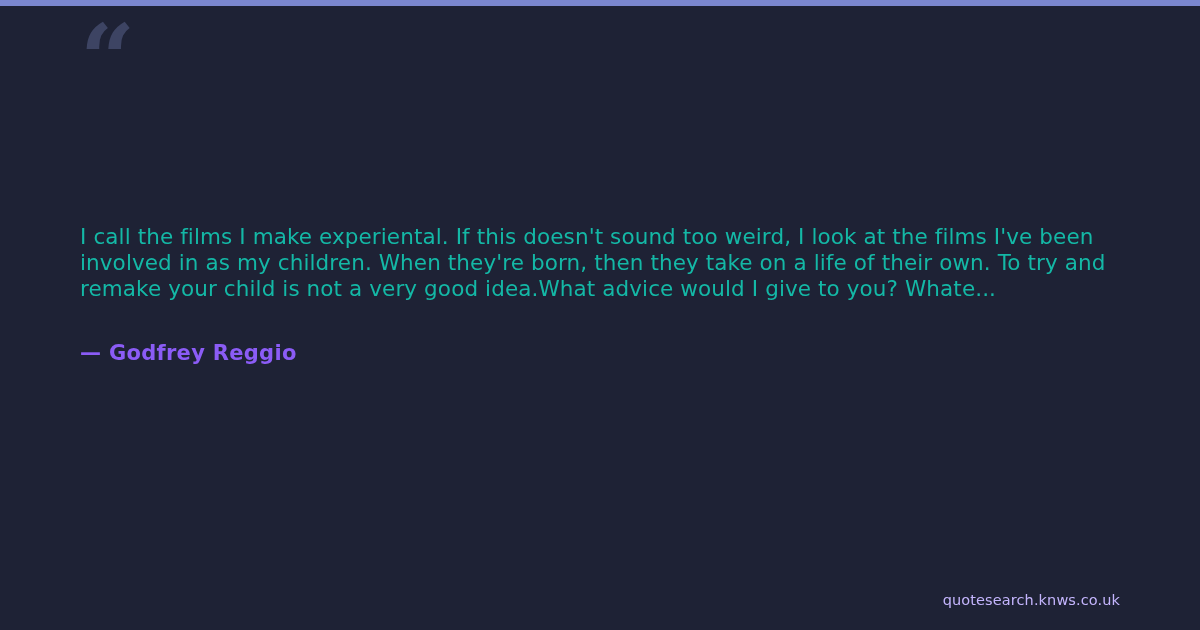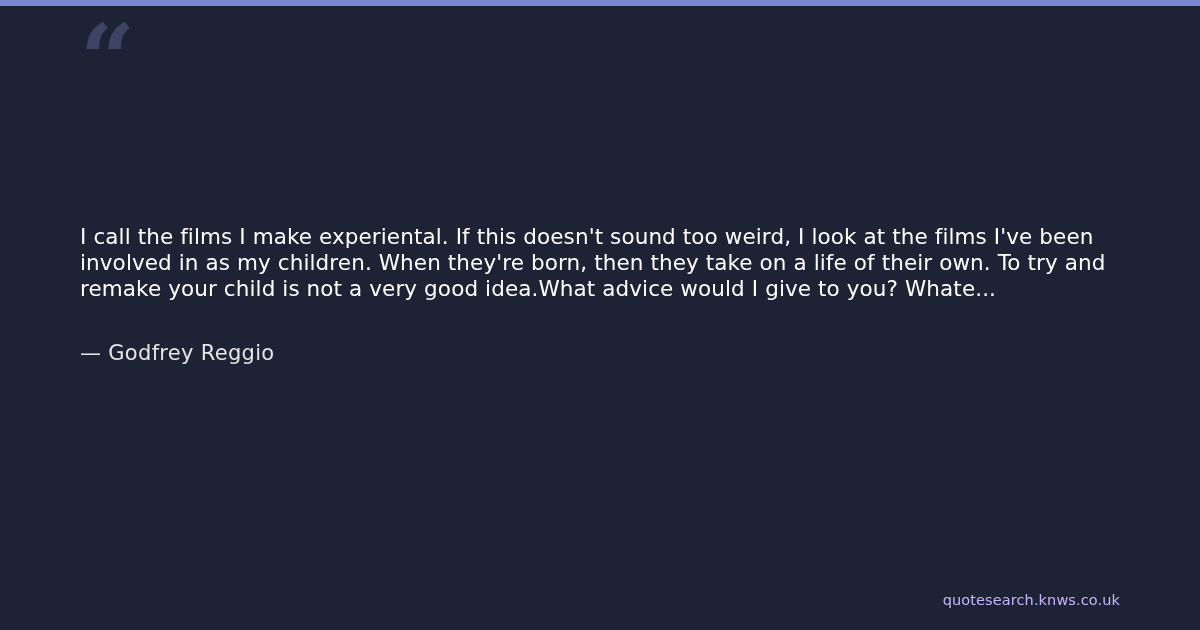--- a/index.html
+++ b/index.html
@@ -48,33 +48,33 @@
     position: absolute;
     left: 80px;
     top: 224px;
     width: 1040px;
   }
 
   .quote-text {
     font-family: "DejaVu Sans", "Liberation Sans", sans-serif;
     font-size: 21.5px;
     line-height: 26.2px;
-    color: #ffffff;
+    color: #14b8a6;
     font-weight: 400;
     letter-spacing: 0.1px;
     margin: 0;
     white-space: normal;
   }
 
   .attribution {
     margin-top: 38px;
     font-family: "DejaVu Sans", "Liberation Sans", sans-serif;
     font-size: 21px;
-    font-weight: 400;
-    color: #e5e5e5;
+    font-weight: 700;
+    color: #8b5cf6;
     letter-spacing: 0.3px;
   }
 
   .footer-url {
     position: absolute;
     right: 80px;
     bottom: 22px;
     font-family: "DejaVu Sans", "Liberation Sans", sans-serif;
     font-size: 14.5px;
     color: #c4b5fd;

